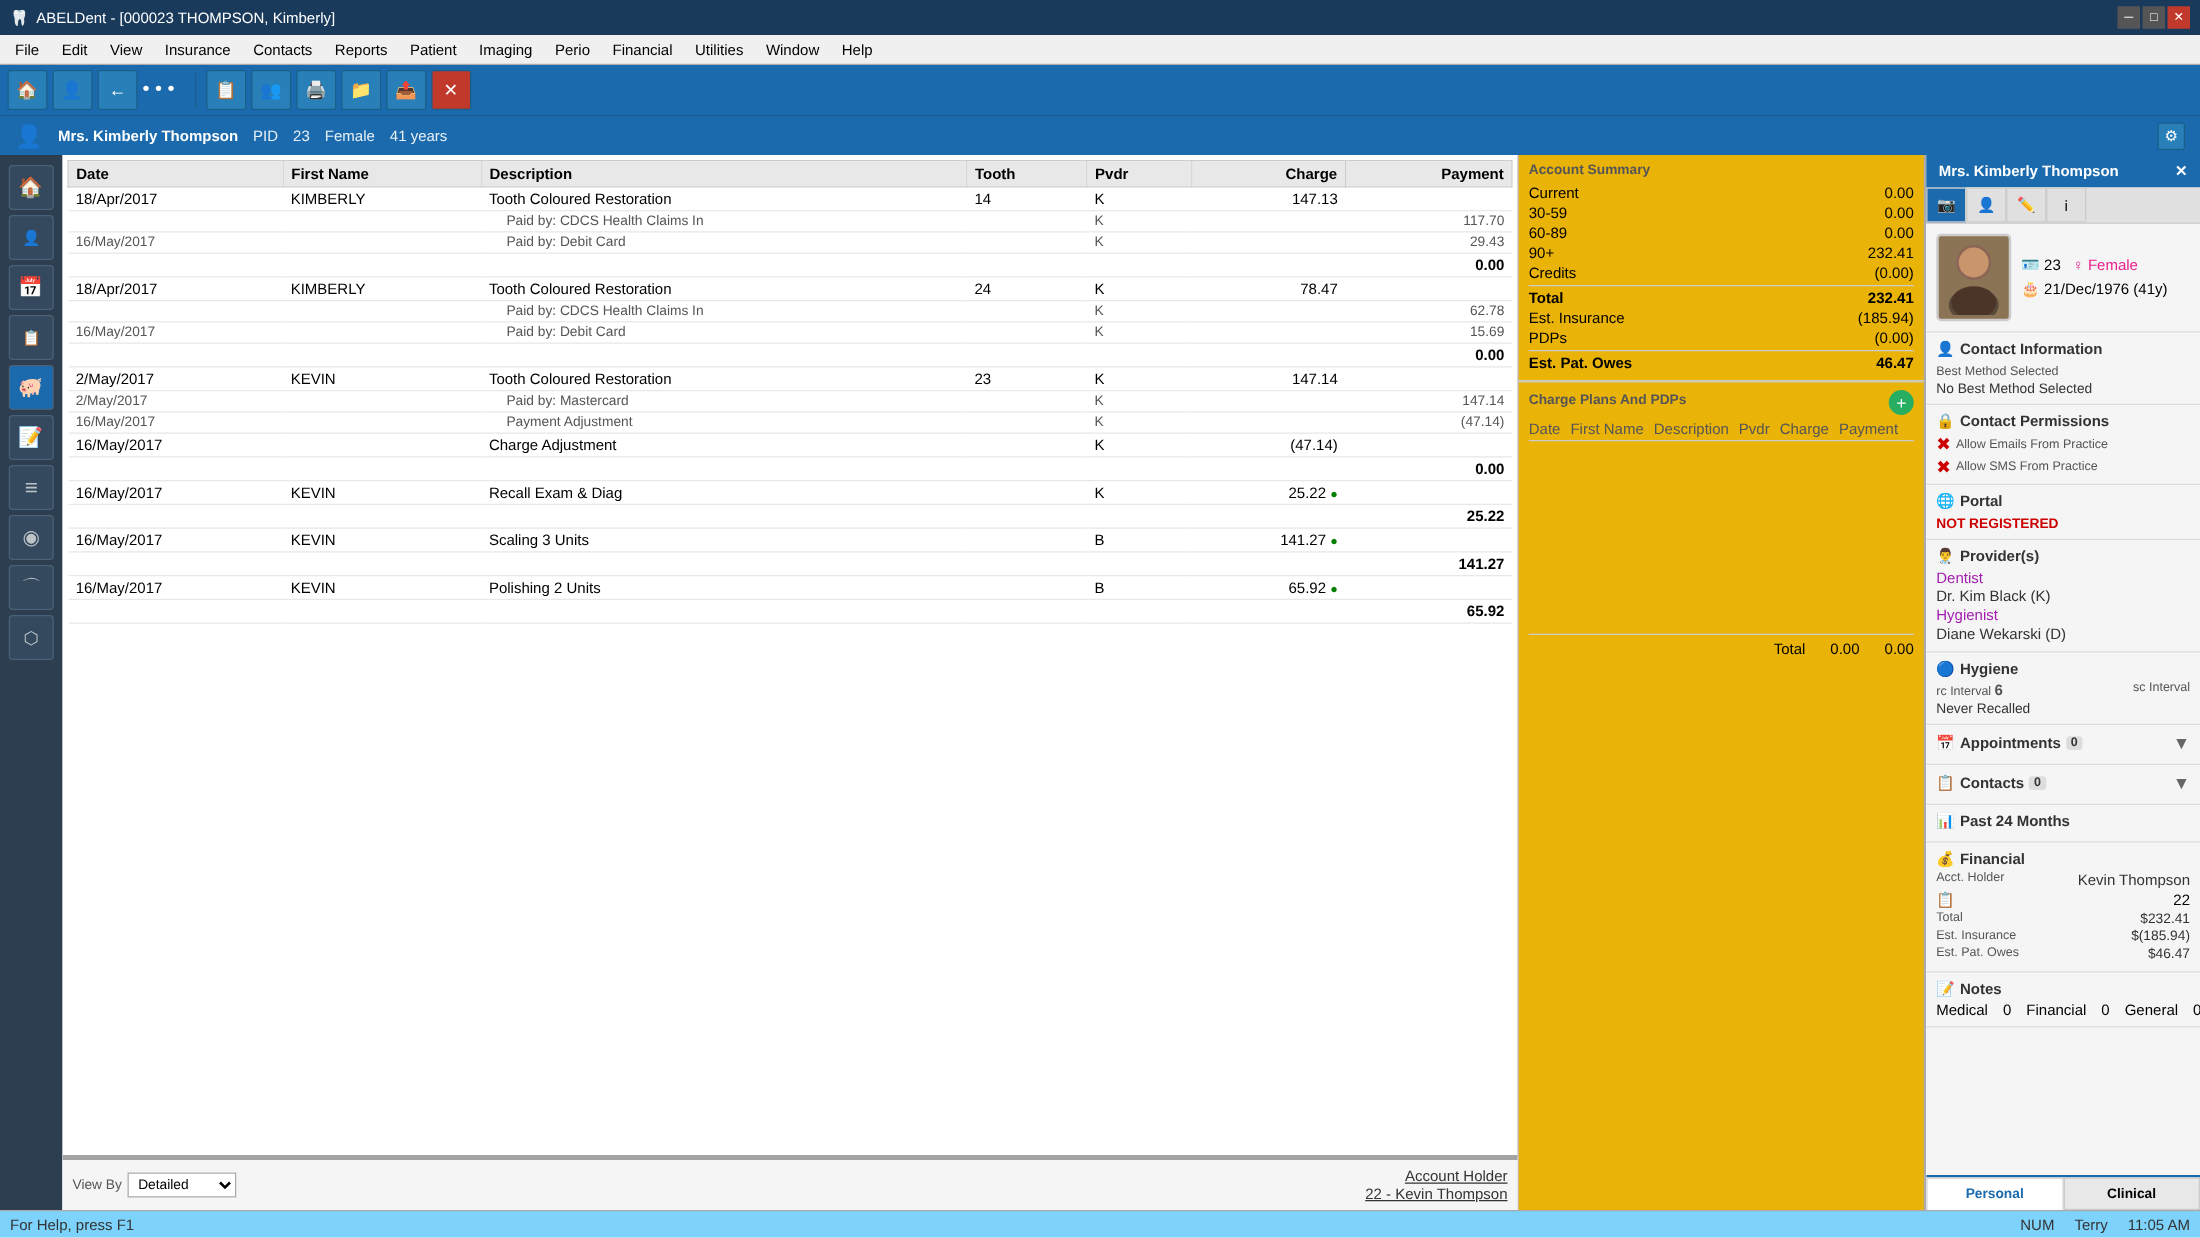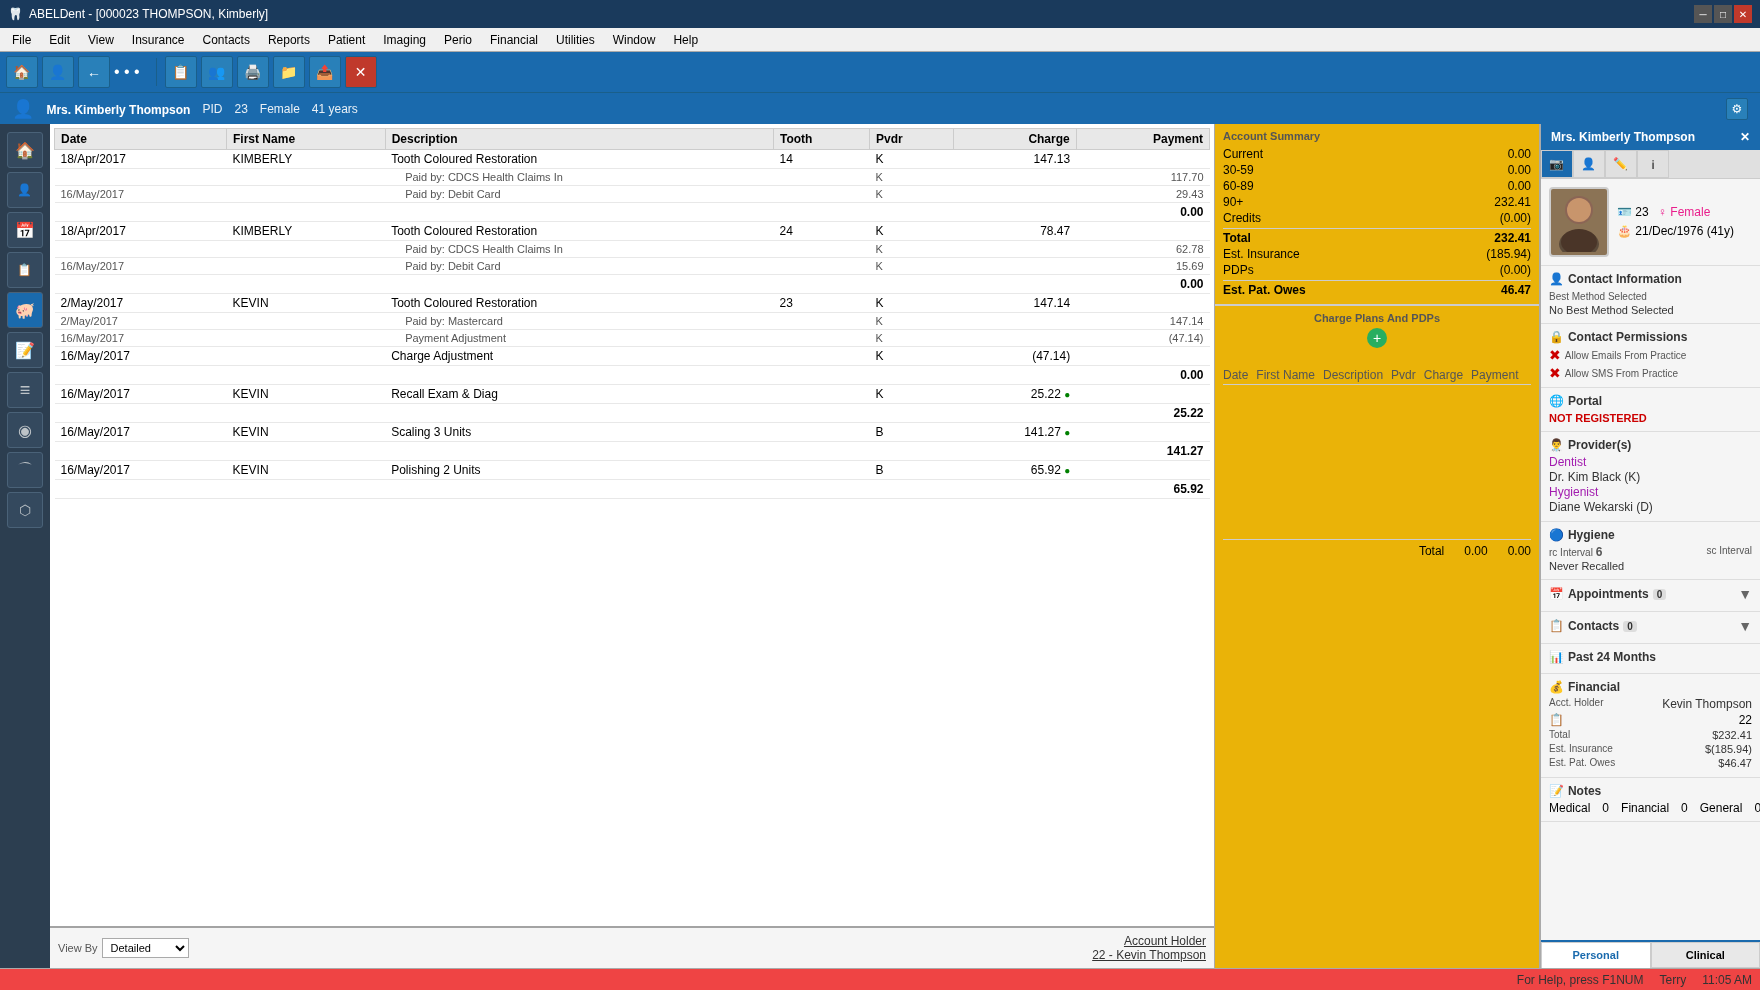--- a/index.html
+++ b/index.html
@@ -262,37 +262,37 @@
     .rp-section-header .expand-icon { color: #666; cursor: pointer; font-size: 14px; }
     .rp-label { font-size: 10px; color: #555; }
     .rp-value { font-size: 11px; color: #333; }
     .rp-row { display: flex; justify-content: space-between; margin-bottom: 2px; }
     .status-not-reg { color: #cc0000; font-weight: bold; font-size: 11px; }
     .provider-row { font-size: 10px; color: #333; margin-bottom: 1px; }
     .provider-label { color: #a21caf; text-align: center; }
 
     
     #bottom-bar {
-      background: #ef4444;
+      background: #7dd3fc;
       height: 22px;
       border-top: 1px solid #aaa;
       display: flex;
       align-items: center;
-      justify-content: flex-end;
+      justify-content: space-between;
       padding: 0 8px;
       font-size: 11px;
       color: #333;
     }
     #bottom-bar-right { display: flex; gap: 16px; }
 
     
     #view-by-area {
       padding: 6px 8px;
       background: #f5f5f5;
-      border-top: 2px solid #a3a3a3;
+      border-top: 4px solid #a3a3a3;
       display: flex;
       justify-content: space-between;
     }
     .view-by-label { font-size: 11px; color: #555; }
     .view-by-select {
       font-size: 11px;
       padding: 2px 4px;
       border: 1px solid #aaa;
       background: white;
     }
@@ -641,21 +641,21 @@
         <span>PDPs</span>
         <span>(0.00)</span>
       </div>
       <div class="summary-row total">
         <span>Est. Pat. Owes</span>
         <span>46.47</span>
       </div>
     </div>
 
     <div id="charge-plans">
-      <div style="display:flex; justify-content:space-between; align-items:center; margin-bottom:20px;flex-direction:column;">
+      <div style="display:flex; justify-content:space-between; align-items:center; margin-bottom:4px;">
         <h4>Charge Plans And PDPs</h4>
         <button class="add-btn">+</button>
       </div>
       <div id="charge-plans-header">
         <span>Date</span>
         <span>First Name</span>
         <span>Description</span>
         <span>Pvdr</span>
         <span>Charge</span>
         <span>Payment</span>

